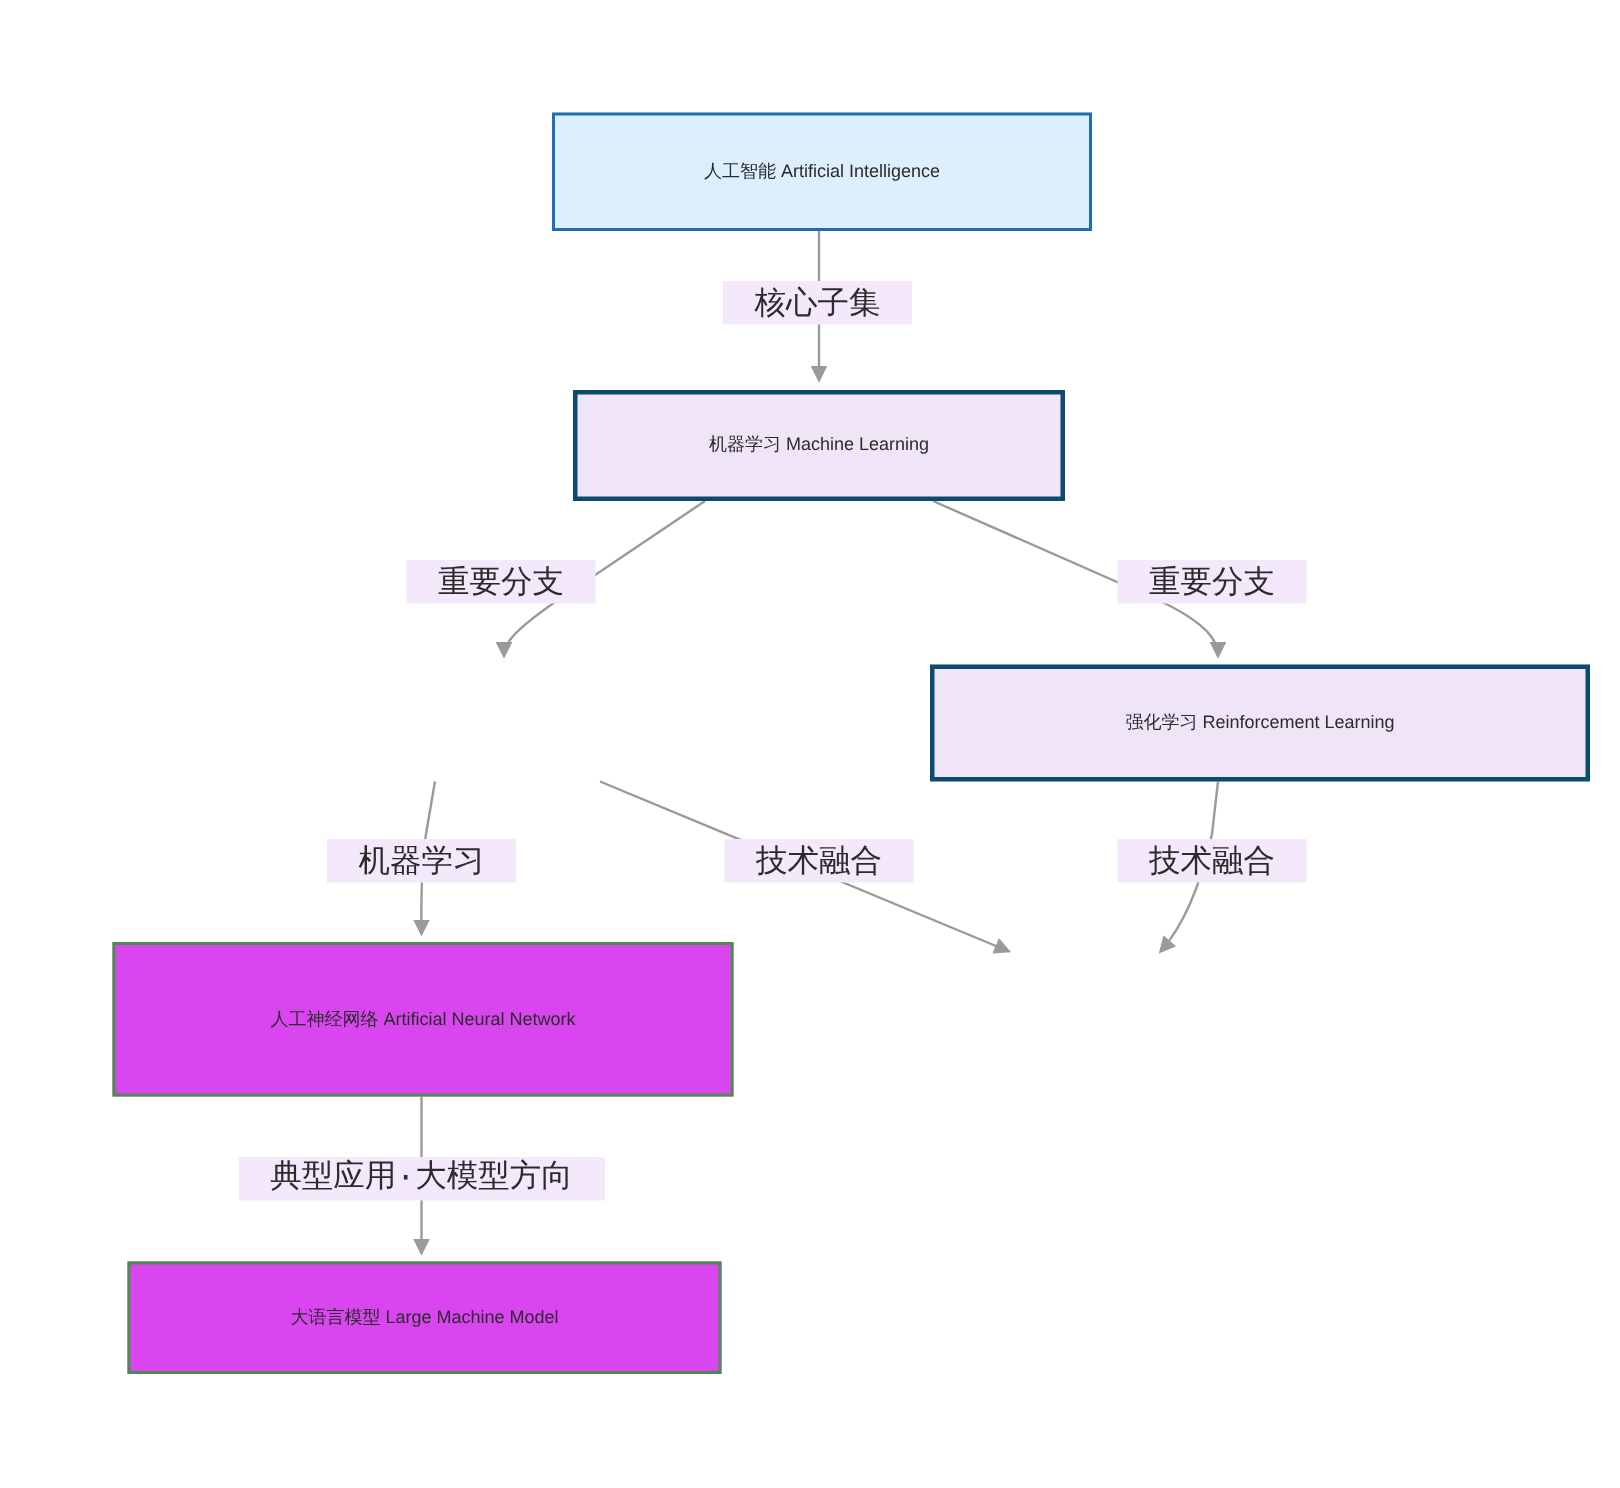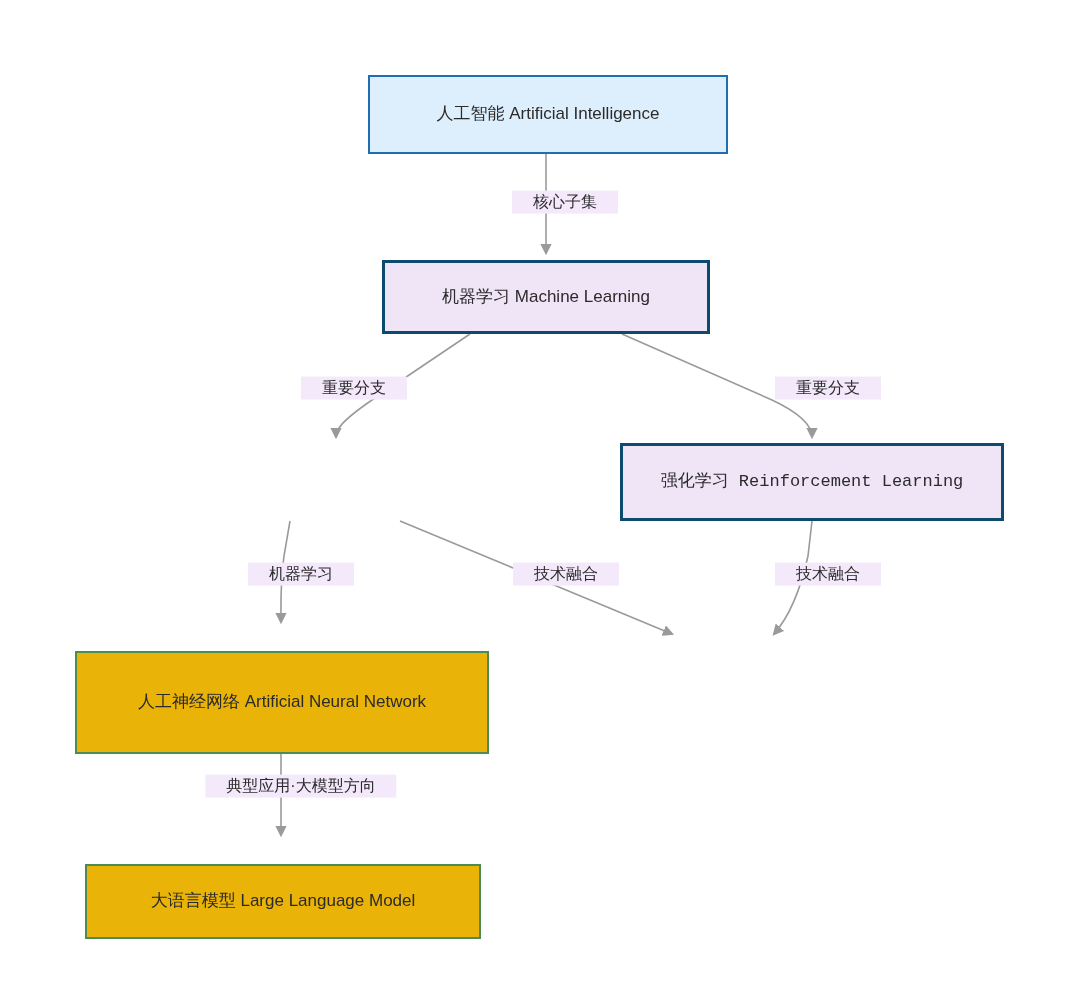--- a/index.html
+++ b/index.html
@@ -29,49 +29,47 @@
     height: 992px;
   }
   .node {
     position: absolute;
     box-sizing: border-box;
     display: flex;
     align-items: center;
     justify-content: center;
     text-align: center;
     line-height: 1.45;
-    font-size: 17px;
+    font-size: 12px;
     color: #2b2b2b;
     padding: 4px 10px;
     z-index: 2;
   }
   .node-blue {
     background: #ddeefc;
     border: 2px solid #1f6eb4;
   }
   .node-purple {
     background: #f0e4f7;
     border: 3px solid #0c4a6e;
   }
   .node-green {
-    background: #eab308;
+    background: #d946ef;
     border: 2px solid #4e8b53;
-    margin-top: 23px;
   }
   .edge-label {
     position: absolute;
-    font-size: 16px;
+    font-size: 21px;
     color: #2b2b2b;
     background: #f3e9fb;
     padding: 1px 21px;
     white-space: nowrap;
     transform: translate(-50%, -50%);
     z-index: 3;
     line-height: 1.3;
-    margin-left: 20px;
   }
 </style>
 </head>
 <body>
 
 <div id="diagram">
 
   <svg id="edge-layer" viewBox="0 0 1080 992" xmlns="http://www.w3.org/2000/svg">
     <defs>
       <marker id="arrow" viewBox="0 0 10 10" refX="8" refY="5" markerWidth="7" markerHeight="7" orient="auto-start-reverse">
@@ -96,31 +94,31 @@
 
   <div class="node node-blue" style="left:368px; top:75px; width:360px; height:79px;">
     <span>人工智能 Artificial Intelligence</span>
   </div>
 
   <div class="node node-purple" style="left:382px; top:260px; width:328px; height:74px;">
     <span>机器学习 Machine Learning</span>
   </div>
 
 
-  <div class="node node-purple" style="left:620px; top:443px; width:384px; height:78px;font-family:Liberation Mono, monospace;">
+  <div class="node node-purple" style="left:620px; top:443px; width:440px; height:78px;">
     <span>强化学习 Reinforcement Learning</span>
   </div>
 
   <div class="node node-green" style="left:75px; top:628px; width:414px; height:103px;">
     <span style="max-width:300px; display:inline-block;">人工神经网络 Artificial Neural Network</span>
   </div>
 
 
   <div class="node node-green" style="left:85px; top:841px; width:396px; height:75px;">
-    <span>大语言模型 Large Language Model</span>
+    <span>大语言模型 Large Machine Model</span>
   </div>
 
   <div class="edge-label" style="left:545px; top:202px;">
     <span>核心子集</span>
   </div>
 
   <div class="edge-label" style="left:334px; top:388px;">
     <span>重要分支</span>
   </div>
 
@@ -133,17 +131,17 @@
   </div>
 
   <div class="edge-label" style="left:546px; top:574px;">
     <span>技术融合</span>
   </div>
 
   <div class="edge-label" style="left:808px; top:574px;">
     <span>技术融合</span>
   </div>
 
-  <div class="edge-label" style="left:281px; top:786px;">
+  <div class="edge-label" style="left:281px; top:786px;font-family:Liberation Mono, monospace;">
     <span>典型应用·大模型方向</span>
   </div>
 
 </div>
 
 </body></html>

